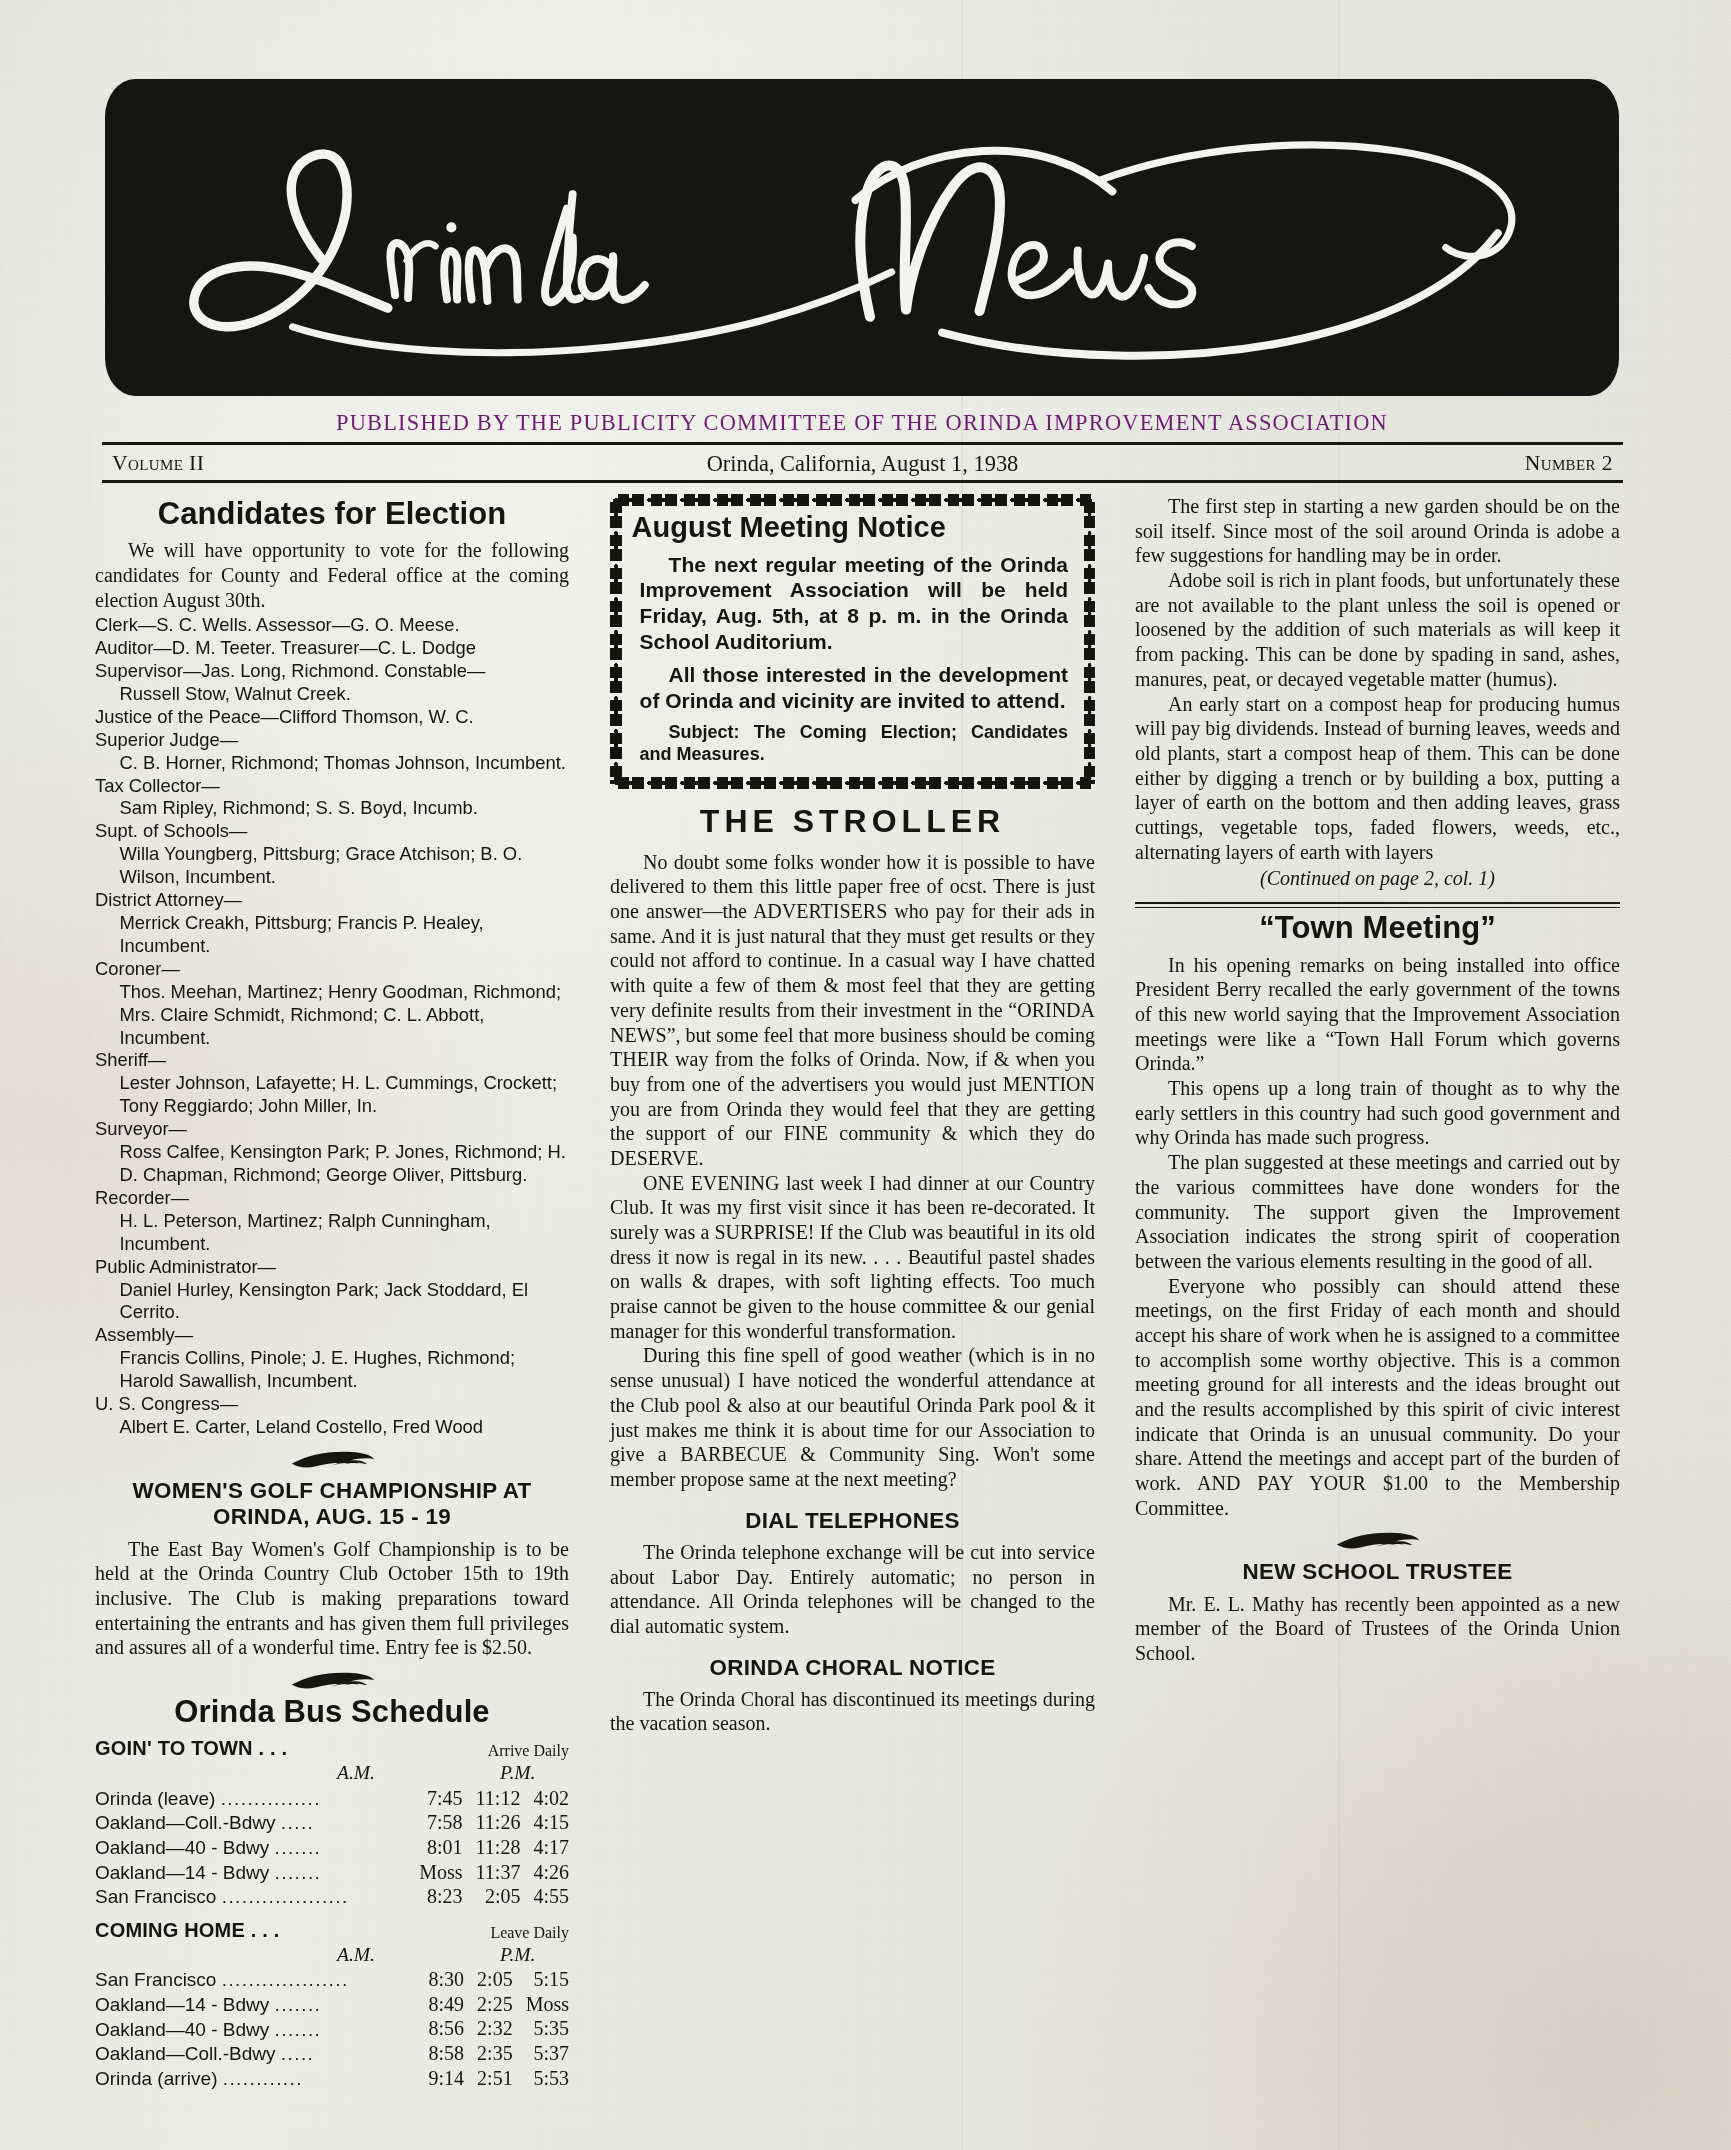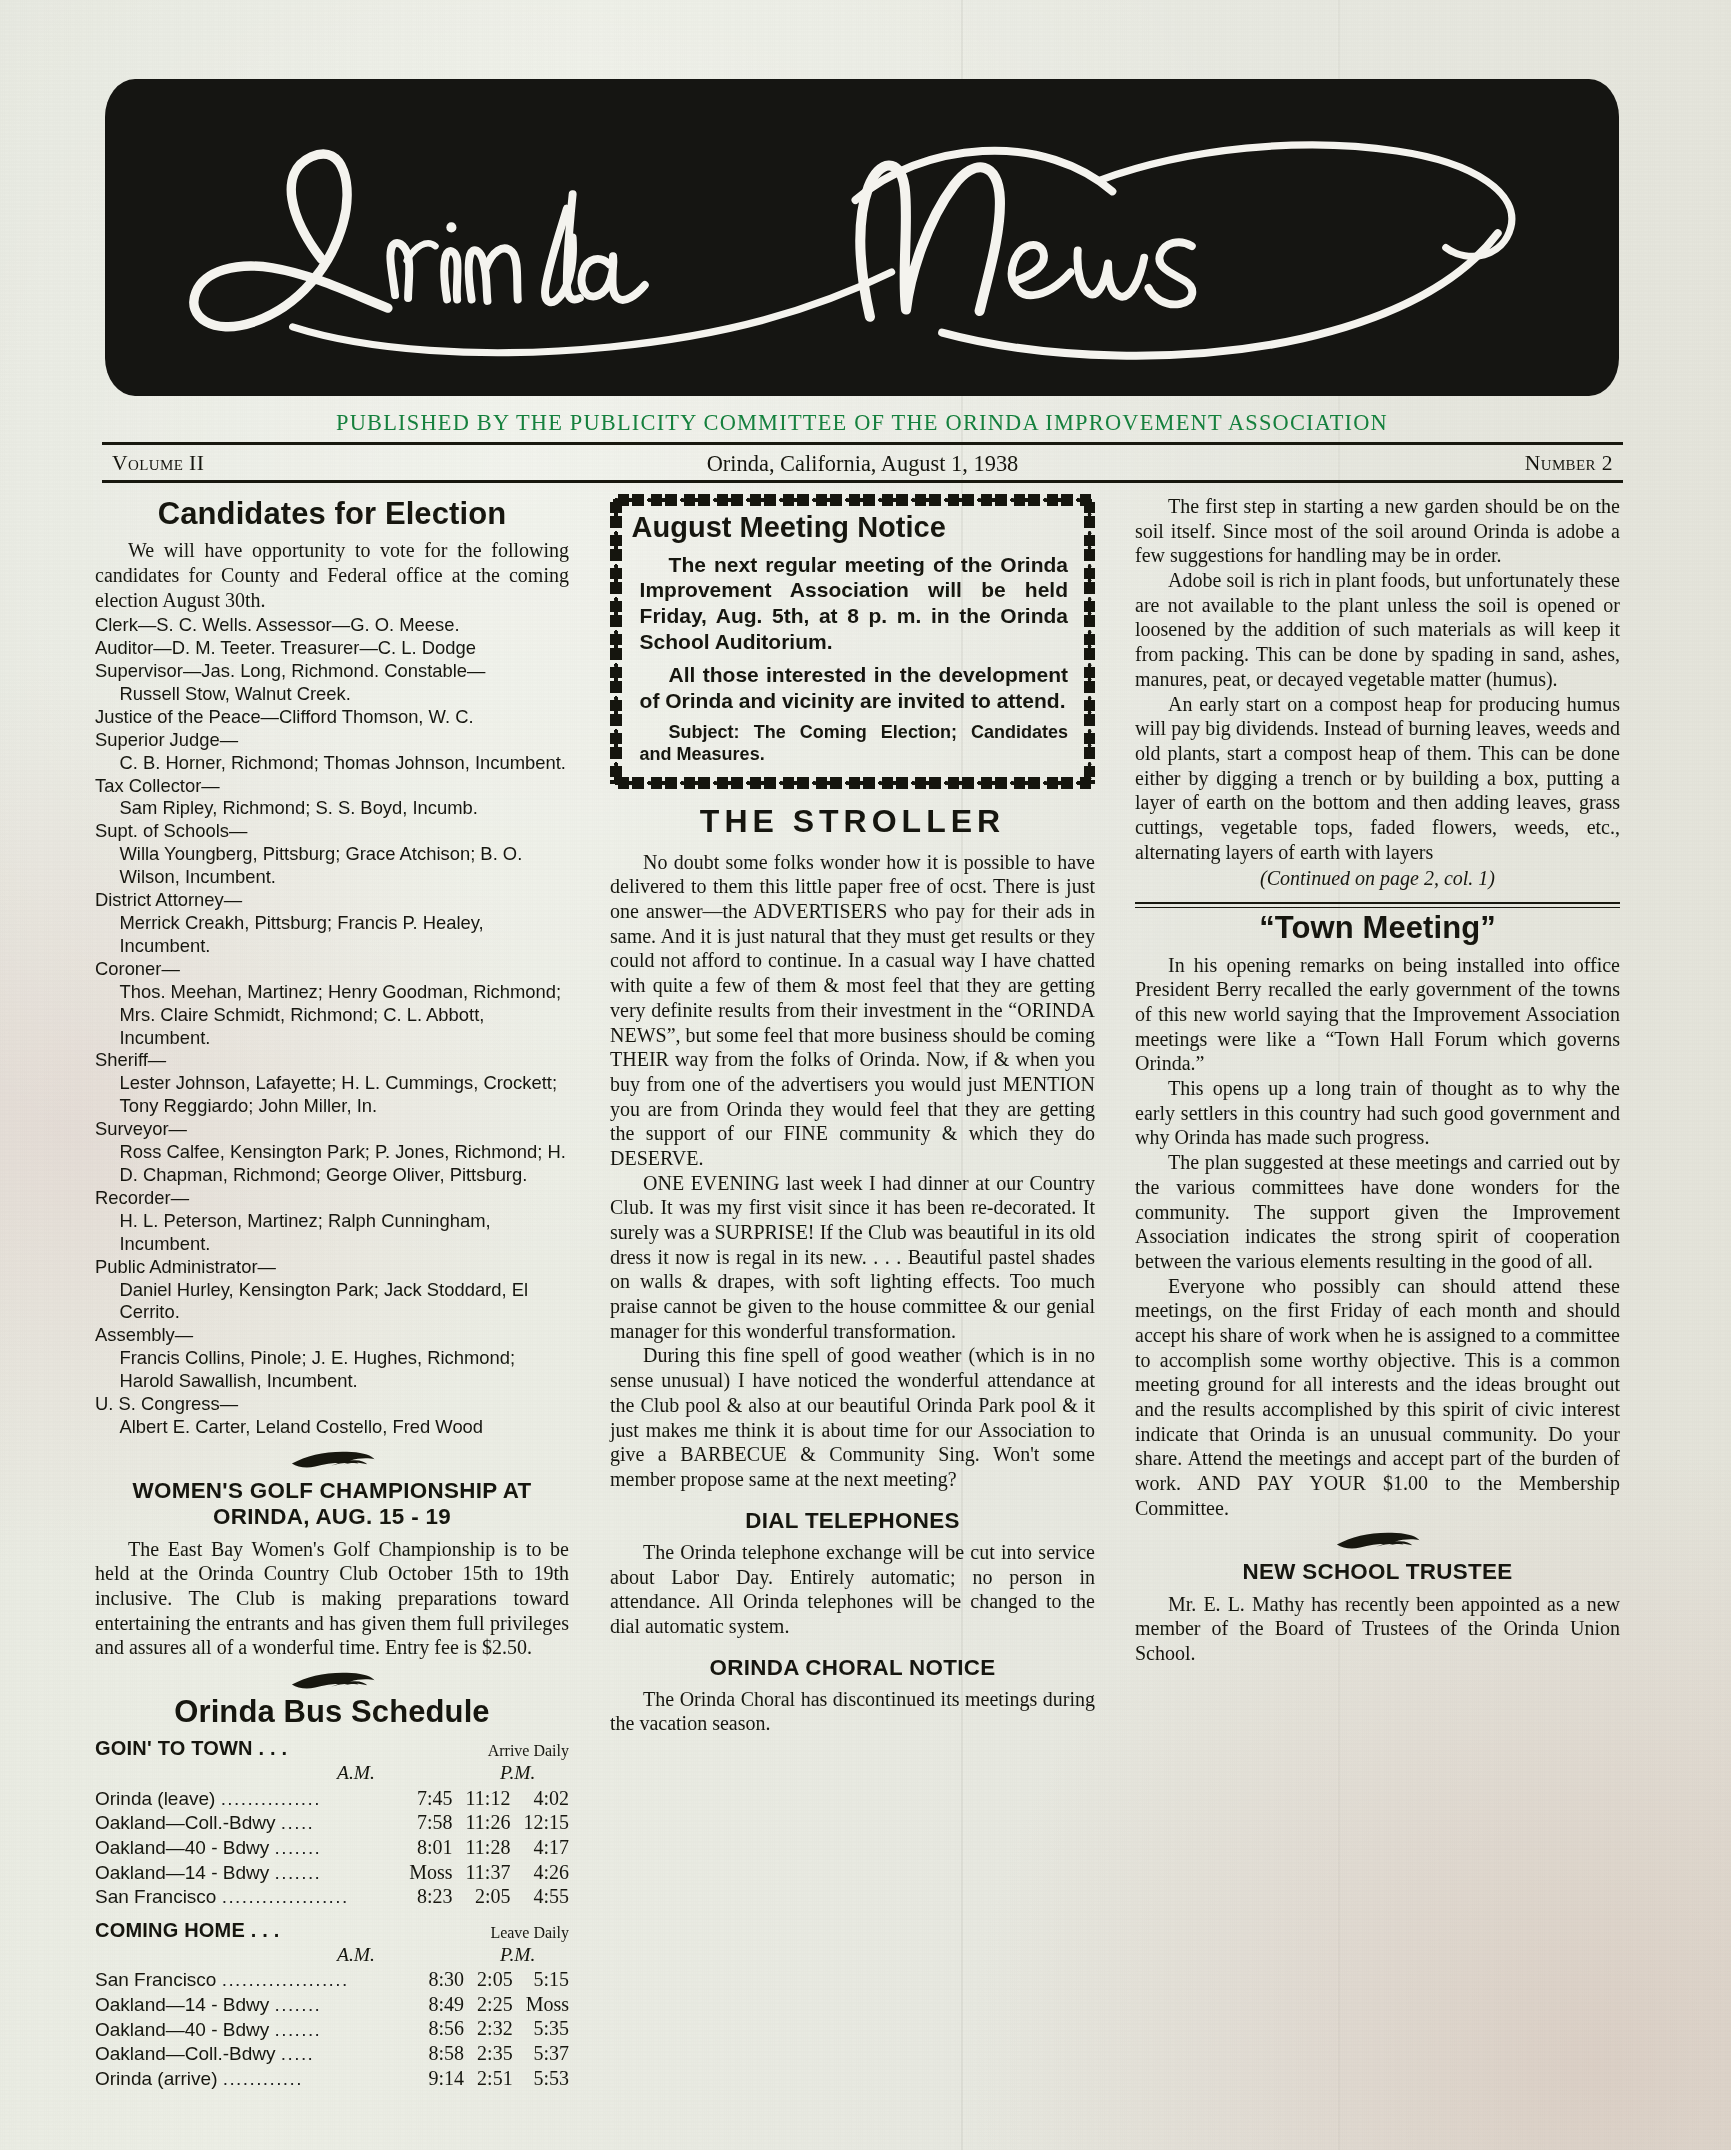--- a/index.html
+++ b/index.html
@@ -62,21 +62,21 @@
 
   .pub-line {
     position: absolute;
     left: 105px;
     top: 410px;
     width: 1514px;
     text-align: center;
     font-family: "Liberation Serif", serif;
     font-size: 22.4px;
     letter-spacing: 1.2px;
-    color: #15803d;
+    color: #701a75;
   }
 
   .rule-top {
     position: absolute;
     left: 102px;
     top: 442px;
     width: 1521px;
     height: 2.9px;
     background: #18180f;
   }
@@ -453,21 +453,21 @@
           <tr>
             <td class="place"><span>Orinda  (leave)</span> <span class="leader">...............</span></td>
             <td class="t t1">7:45</td>
             <td class="t t2">11:12</td>
             <td class="t t3">4:02</td>
           </tr>
           <tr>
             <td class="place"><span>Oakland—Coll.-Bdwy</span> <span class="leader">.....</span></td>
             <td class="t t1">7:58</td>
             <td class="t t2">11:26</td>
-            <td class="t t3">12:15</td>
+            <td class="t t3">4:15</td>
           </tr>
           <tr>
             <td class="place"><span>Oakland—40 - Bdwy</span> <span class="leader">.......</span></td>
             <td class="t t1">8:01</td>
             <td class="t t2">11:28</td>
             <td class="t t3">4:17</td>
           </tr>
           <tr>
             <td class="place"><span>Oakland—14 - Bdwy</span> <span class="leader">.......</span></td>
             <td class="t t1">Moss</td>

